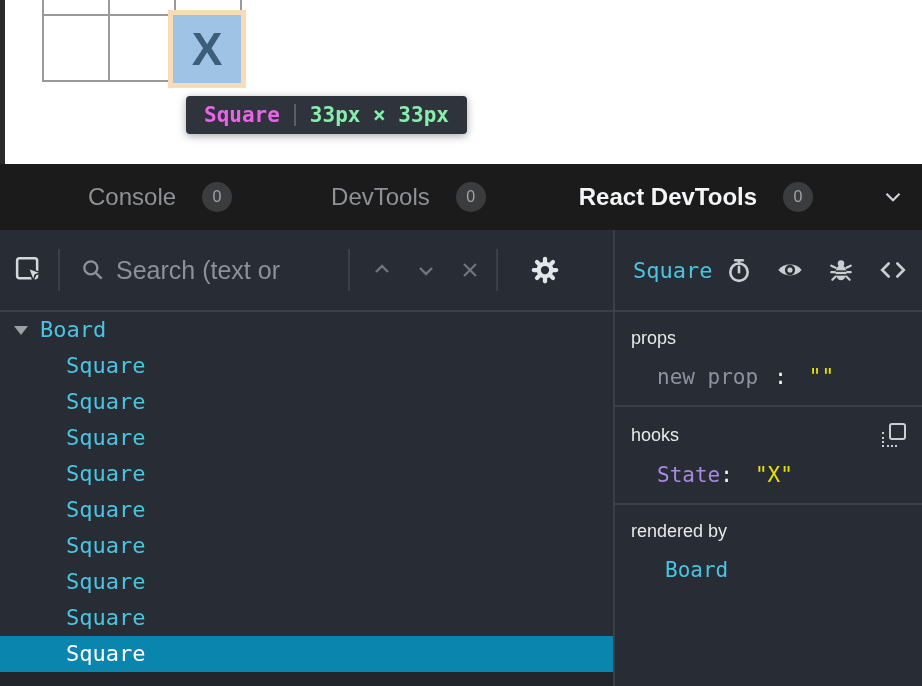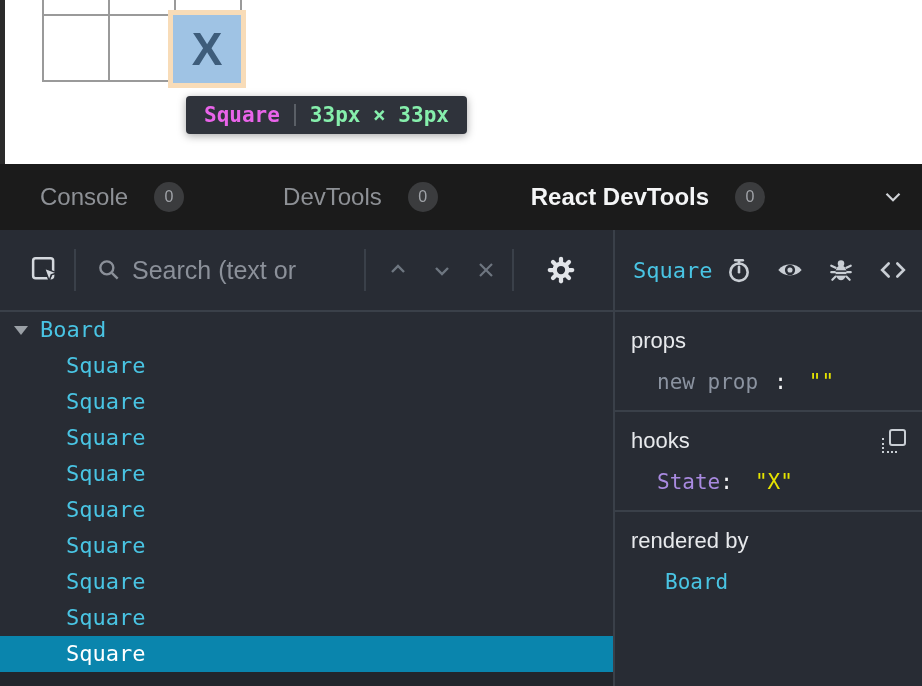--- a/index.html
+++ b/index.html
@@ -21,41 +21,41 @@
   .tooltip { position:absolute; left:181px; top:96px; height:38px;
     background:#2f333b; border-radius:4px; display:flex; align-items:center;
     gap:14px; padding:0 18px; box-shadow:0 2px 8px rgba(0,0,0,.35);
     font-family:"DejaVu Sans Mono", monospace; font-weight:bold; font-size:21px; }
   .tt-name { color:#ea64ea; }
   .tt-sep { width:2px; height:22px; background:#5a5f66; }
   .tt-size { color:#86efac; }
 
   
   .tab-bar { position:absolute; left:0; top:164px; width:922px; height:66px;
-    background:#1b1b1b; display:flex; align-items:center; }
+    background:#1b1b1b; display:flex; align-items:center;padding-left:48px; }
   .tab { display:flex; align-items:center; gap:26px; font-size:24px; color:#8e9196; cursor:default; }
   .tab.active { color:#f4f5f6; font-weight:600; }
   .tab-console { margin-left:40px; }
   .tab-problems { margin-left:99px; }
   .tab-react { margin-left:93px;text-align:center; }
   .badge { width:30px; height:30px; border-radius:15px; background:#3b3c3e;
     color:#a0a3a8; font-size:16px; font-weight:400; display:flex;
     align-items:center; justify-content:center; }
   .tab-caret { margin-left:auto; margin-right:16px; color:#cfd2d6; display:flex; }
 
   
   .devtools { position:absolute; left:0; top:230px; width:922px; height:456px;
     display:flex; background:#282c34; }
   .left-pane { width:613px; display:flex; flex-direction:column; }
   .v-divider { width:2px; background:#3a4049; }
   .right-pane { flex:1; display:flex; flex-direction:column; }
 
   
   .toolbar { height:82px; border-bottom:2px solid #3a4049; display:flex;
-    align-items:center; padding:0 30px; color:#d4d8dd; flex:none; }
+    align-items:center; padding:0 14px; color:#d4d8dd; flex:none; }
   .tb-div { width:2px; height:42px; background:#3a4049; margin:0 14px; flex:none; }
   .icon-btn { display:flex; align-items:center; justify-content:center; flex:none; cursor:pointer; }
   .search-icon { color:#8b9099; margin-left:6px; }
   .search-input { background:transparent; border:none; outline:none; width:218px;
     margin-left:10px; font-size:25px; color:#d8dce0;
     font-family:"Liberation Sans", sans-serif; }
   .search-input::placeholder { color:#8b9099; }
   .nav-dim { color:#6e7680; margin-left:20px; }
   .gear { color:#e2e5e9; margin-left:18px; }
 
@@ -73,21 +73,21 @@
   .left-bottom { flex:1; background:#22262c; }
 
   
   .insp-header { height:82px; border-bottom:2px solid #3a4049; display:flex;
     align-items:center; padding:0 14px 0 18px; flex:none; }
   .insp-title { font-family:"DejaVu Sans Mono", monospace; font-size:22px; color:#49c4e3; }
   .insp-icons { margin-left:auto; display:flex; align-items:center; gap:24px;
     color:#c9ced4; overflow:hidden; }
   .section { border-bottom:2px solid #3a4049; padding:16px 16px 16px 16px; }
   .section.last { border-bottom:none; }
-  .section-title { font-size:22px; color:#e7e9ec; }
+  .section-title { font-size:18px; color:#e7e9ec; }
   .title-row { display:flex; align-items:center;justify-content:space-between; }
   .kv { margin:16px 0 0 26px; font-family:"DejaVu Sans Mono", monospace; font-size:21px; }
   .k-gray { color:#8b93a0; }
   .k-purple { color:#a98ae0; }
   .colon { color:#f4f5f6; margin-left:16px; }
   .colon-tight { color:#f4f5f6; }
   .val-yellow { color:#e6e400; margin-left:22px; cursor:text; }
   .owner-link { margin:16px 0 0 34px; font-family:"DejaVu Sans Mono", monospace;
     font-size:21px; color:#49c4e3; cursor:pointer; }
   .hooks-badge { margin-left:auto; position:relative; width:24px; height:24px; flex:none; cursor:pointer; }

